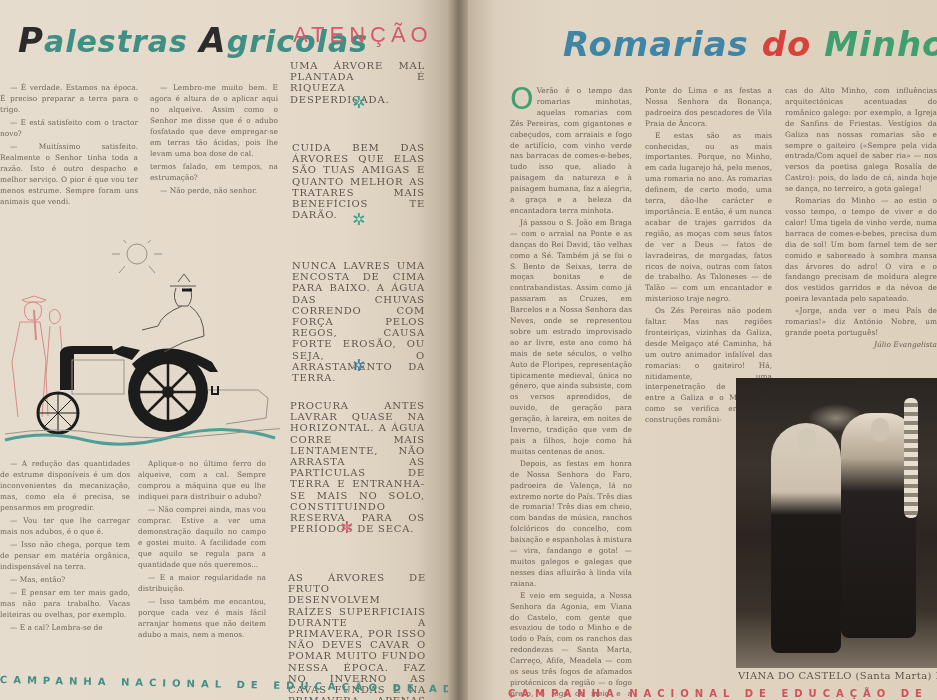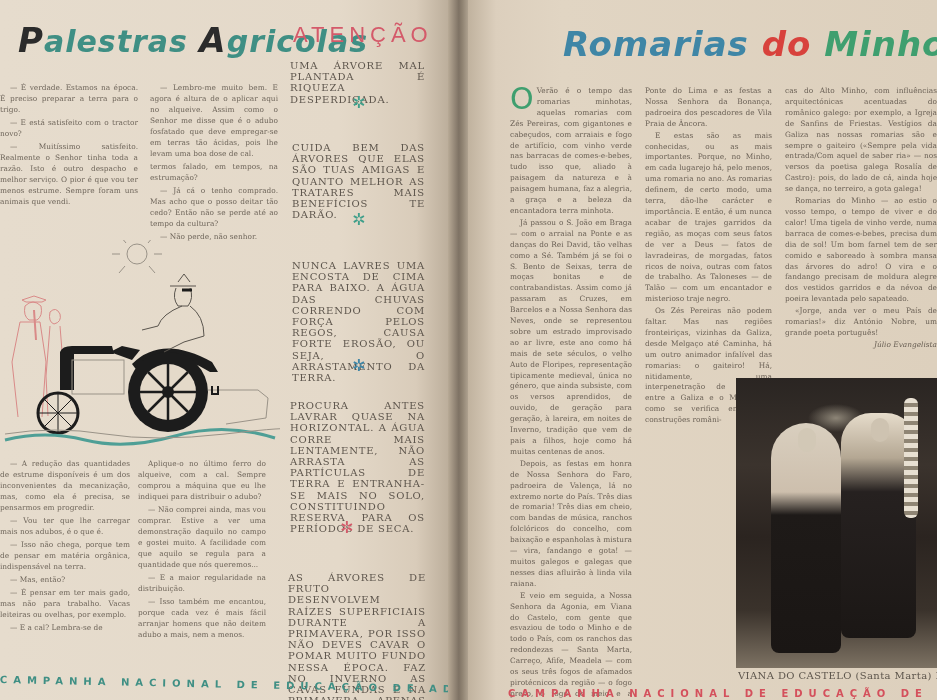--- a/index.html
+++ b/index.html
@@ -64,21 +64,20 @@
     <div class="attention-title">ATENÇÃO</div>
 
     <div class="col col-l1">
       <p>— É verdade. Estamos na época. É preciso preparar a terra para o trigo.</p>
       <p>— E está satisfeito com o tractor novo?</p>
       <p>— Muitíssimo satisfeito. Realmente o Senhor tinha toda a razão. Isto é outro despacho e melhor serviço. O pior é que vou ter menos estrume. Sempre foram uns animais que vendi.</p>
     </div>
     <div class="col col-l2">
       <p>— Lembro-me muito bem. E agora é altura de o aplicar aqui no alqueive. Assim como o Senhor me disse que é o adubo fosfatado que deve empregar-se em terras tão ácidas, pois lhe levam uma boa dose de cal.</p>
       <p style="text-indent:0">termos falado, em tempos, na estrumação?</p>
-      <p>— Já cá o tenho comprado. Mas acho que o posso deitar tão cedo? Então não se perde até ao tempo da cultura?</p>
       <p>— Não perde, não senhor.</p>
     </div>
 
     <div class="illustration">
       <svg width="280" height="210" viewBox="0 0 280 210">
         <g stroke="#9a9388" stroke-width="1" fill="none">
           <circle cx="137" cy="14" r="10"></circle>
           <line x1="137" y1="0" x2="137" y2="-6"></line>
             <line x1="120" y1="14" x2="112" y2="14"></line>
             <line x1="154" y1="14" x2="162" y2="14"></line>

